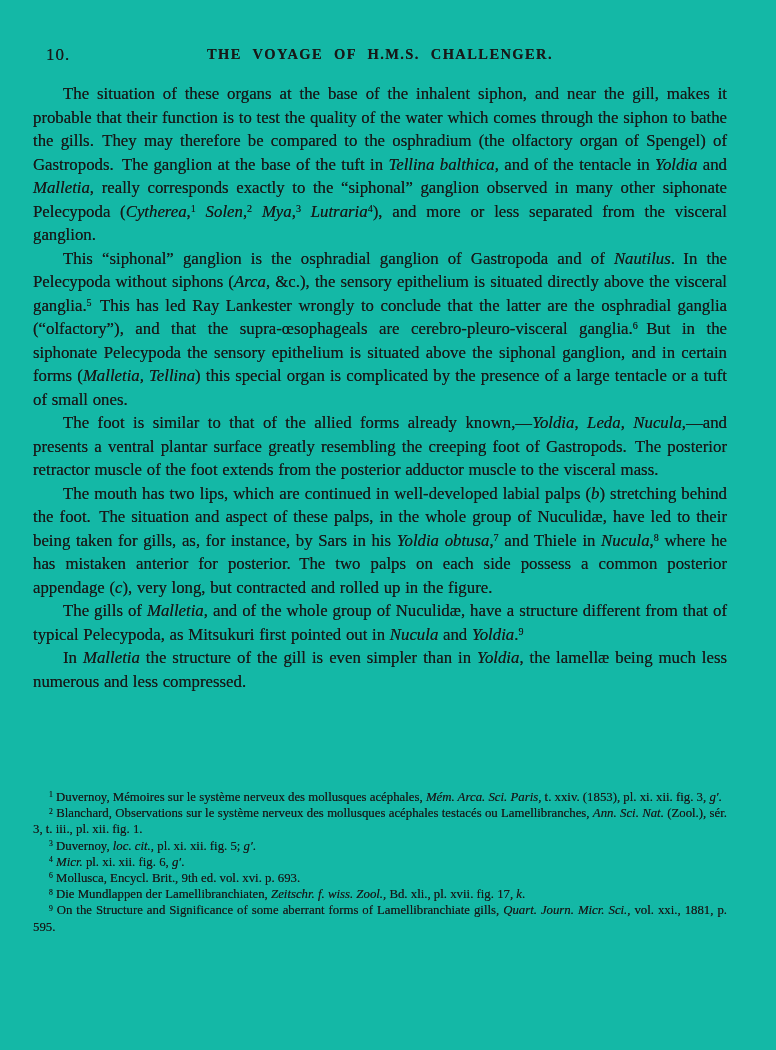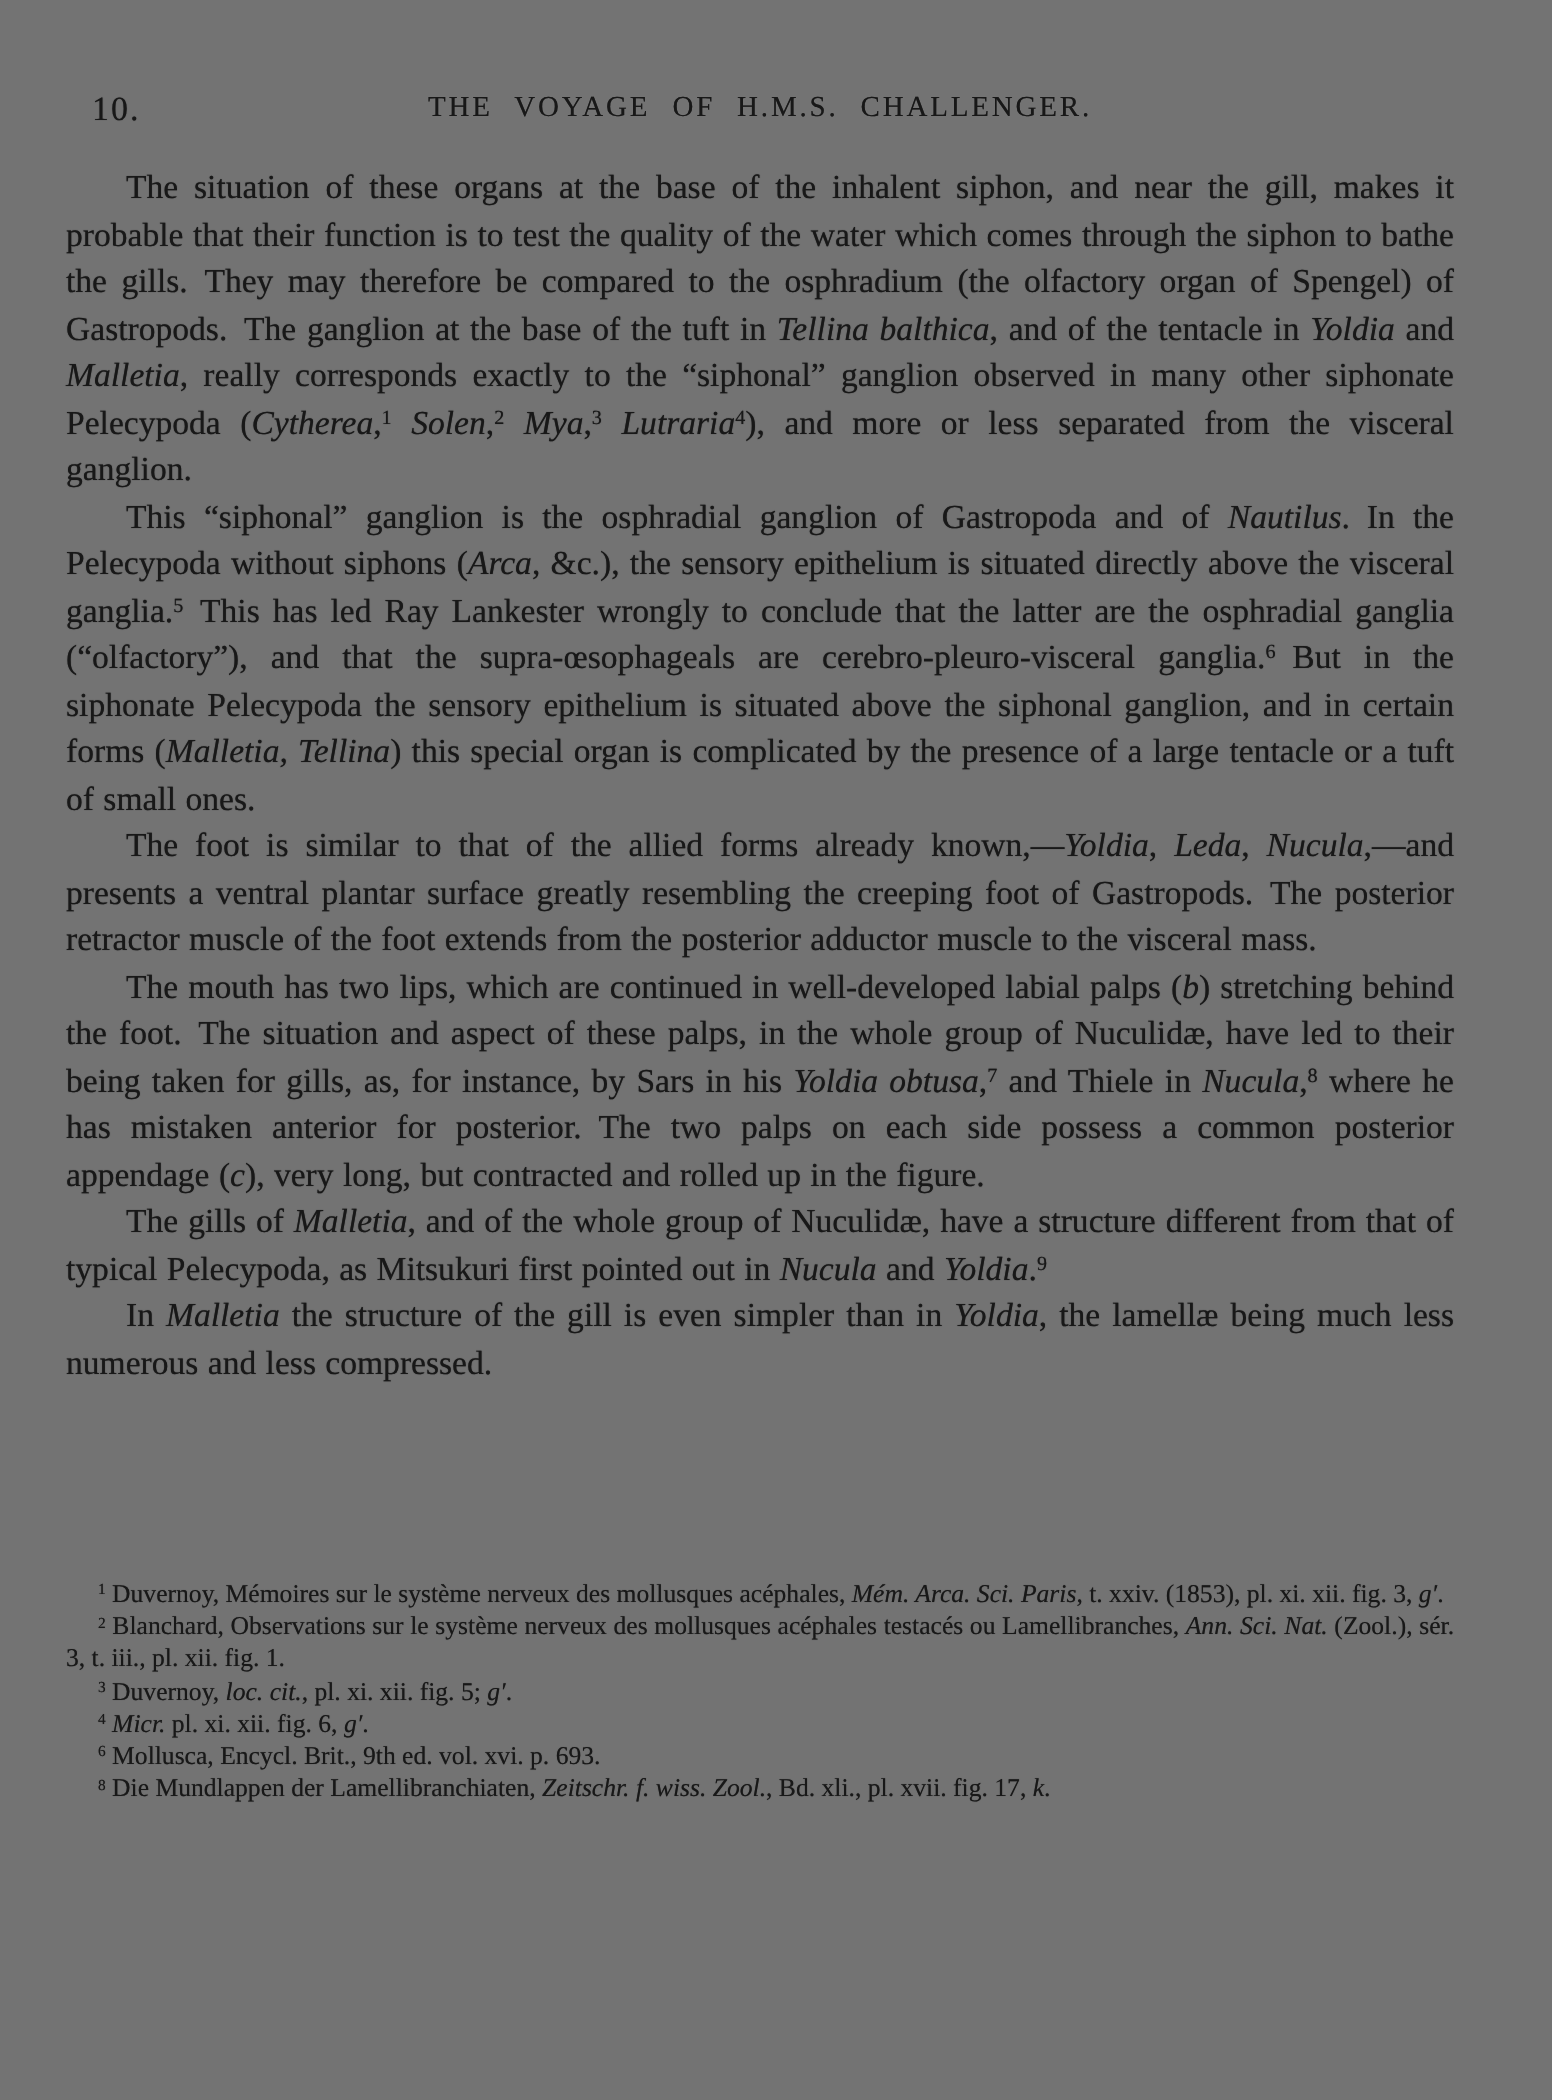--- a/index.html
+++ b/index.html
@@ -4,38 +4,38 @@
 <style>
   html, body { margin: 0; padding: 0; }
   body {
     width: 776px; height: 1050px;
     background: #ffffff;
     overflow: hidden;
   }
   .page {
     position: relative;
     width: 776px; height: 1050px;
-    background: #737373;
+    background: #14b8a6;
     color: #181818;
     font-family: "Liberation Serif", serif;
   }
   .header {
     position: absolute;
     top: 44px; left: 33px; right: 49px;
     height: 22px;
   }
   .pagenum {
     position: absolute; left: 13px; top: 1px;
     font-size: 17px; letter-spacing: 1px;
     text-shadow: 0 0 0.4px rgba(20,20,20,0.7);
   }
   .running-head {
     text-align: center;
     font-size: 14.5px;
-    font-weight: normal;
+    font-weight: bold;
     letter-spacing: 1.4px;
     word-spacing: 6px;
     padding-top: 2px;
     text-shadow: 0 0 0.3px rgba(20,20,20,0.6);
   }
   .body-text {
     position: absolute;
     top: 82px; left: 33px;
     width: 694px;
     text-align: justify;
@@ -84,15 +84,16 @@
     <p>In <i>Malletia</i> the structure of the gill is even simpler than in <i>Yoldia</i>, the lamellæ being much less numerous and less compressed.</p>
   </div>
 
   <div class="footnotes">
     <p><sup>1</sup> Duvernoy, Mémoires sur le système nerveux des mollusques acéphales, <i>Mém. Arca. Sci. Paris</i>, t. xxiv. (1853), pl. xi. xii. fig. 3, <i>g′</i>.</p>
     <p><sup>2</sup> Blanchard, Observations sur le système nerveux des mollusques acéphales testacés ou Lamellibranches, <i>Ann. Sci. Nat.</i> (Zool.), sér. 3, t. iii., pl. xii. fig. 1.</p>
     <p><sup>3</sup> Duvernoy, <i>loc. cit.</i>, pl. xi. xii. fig. 5; <i>g′</i>.</p>
     <p><sup>4</sup> <i>Micr.</i> pl. xi. xii. fig. 6, <i>g′</i>.</p>
     <p><sup>6</sup> Mollusca, Encycl. Brit., 9th ed. vol. xvi. p. 693.</p>
     <p><sup>8</sup> Die Mundlappen der Lamellibranchiaten, <i>Zeitschr. f. wiss. Zool.</i>, Bd. xli., pl. xvii. fig. 17, <i>k</i>.</p>
+    <p><sup>9</sup> On the Structure and Significance of some aberrant forms of Lamellibranchiate gills, <i>Quart. Journ. Micr. Sci.</i>, vol. xxi., 1881, p. 595.</p>
   </div>
 
 </div>
 
 </body></html>

